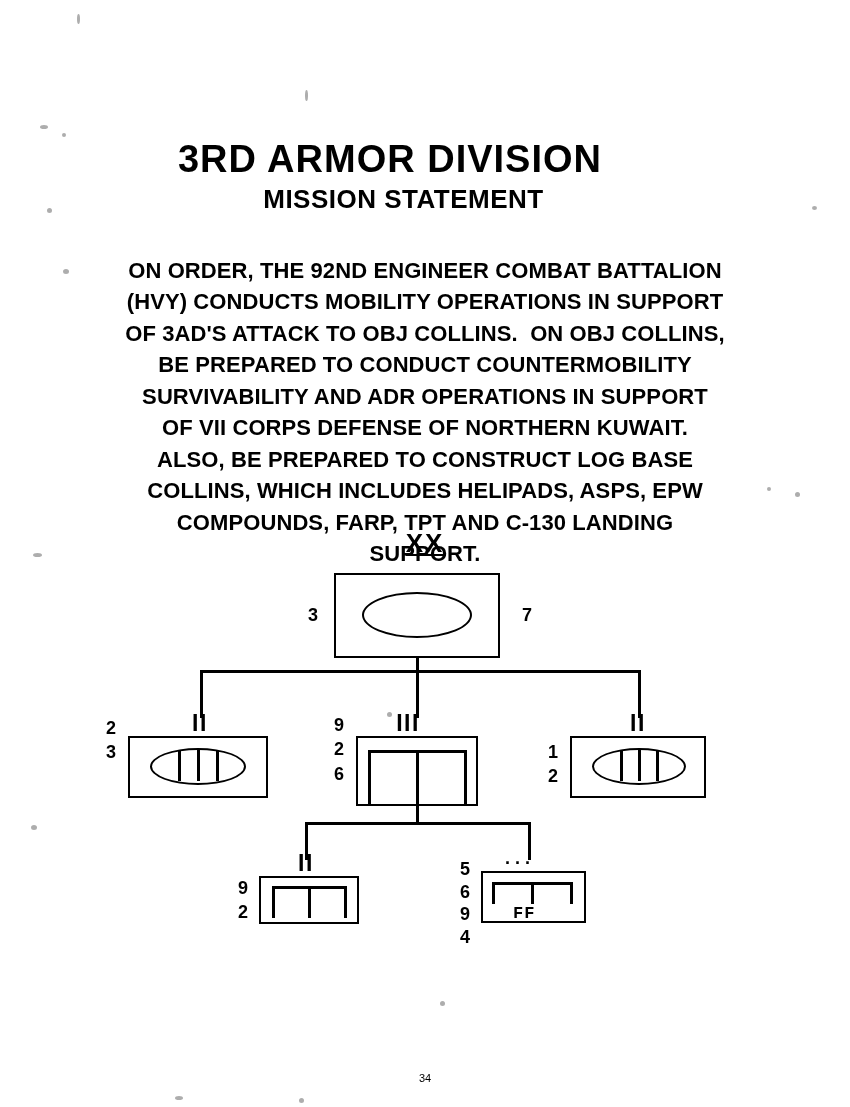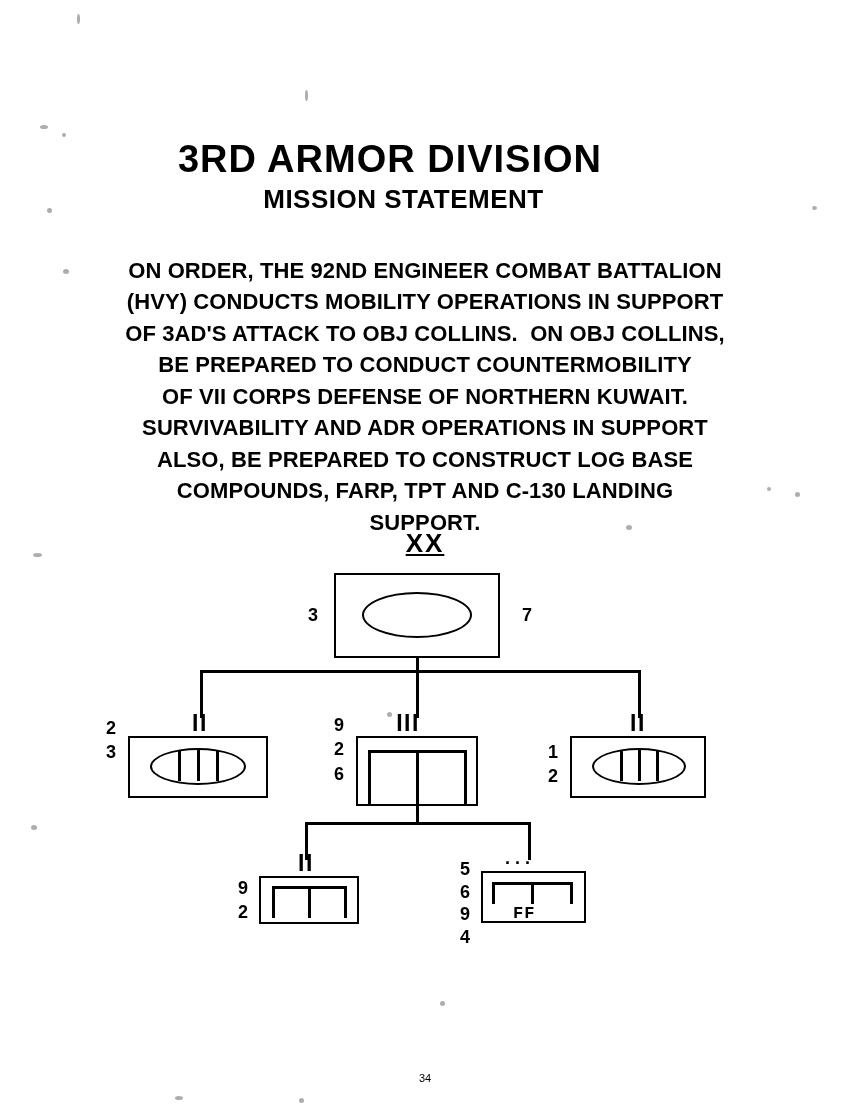--- a/index.html
+++ b/index.html
@@ -157,23 +157,24 @@
   <div class="title-block">
     <div class="title-main">3RD ARMOR DIVISION</div>
     <div class="title-sub">MISSION STATEMENT</div>
   </div>
 
   <div class="mission">
     <div>ON ORDER, THE 92ND ENGINEER COMBAT BATTALION</div>
     <div>(HVY) CONDUCTS MOBILITY OPERATIONS IN SUPPORT</div>
     <div>OF 3AD'S ATTACK TO OBJ COLLINS.  ON OBJ COLLINS,</div>
     <div>BE PREPARED TO CONDUCT COUNTERMOBILITY</div>
+    <div>SURVIVABILITY AND ADR OPERATIONS IN SUPPORT</div>
     <div>OF VII CORPS DEFENSE OF NORTHERN KUWAIT.</div>
-    <div>SURVIVABILITY AND ADR OPERATIONS IN SUPPORT</div>
     <div>ALSO, BE PREPARED TO CONSTRUCT LOG BASE</div>
+    <div>COLLINS, WHICH INCLUDES HELIPADS, ASPS, EPW</div>
     <div>COMPOUNDS, FARP, TPT AND C-130 LANDING</div>
     <div>SUPPORT.</div>
   </div>
 
   <div class="chart">
 
     <div class="echelon big" style="left:375px; top:0px; width:100px;">XX</div>
     <div class="unit" style="left:334px; top:45px; width:166px; height:85px;"></div>
     <div class="oval" style="left:362px; top:64px; width:110px; height:46px;"></div>
     <div class="sidenum r" style="left:288px; top:75px; width:30px;">3</div>

